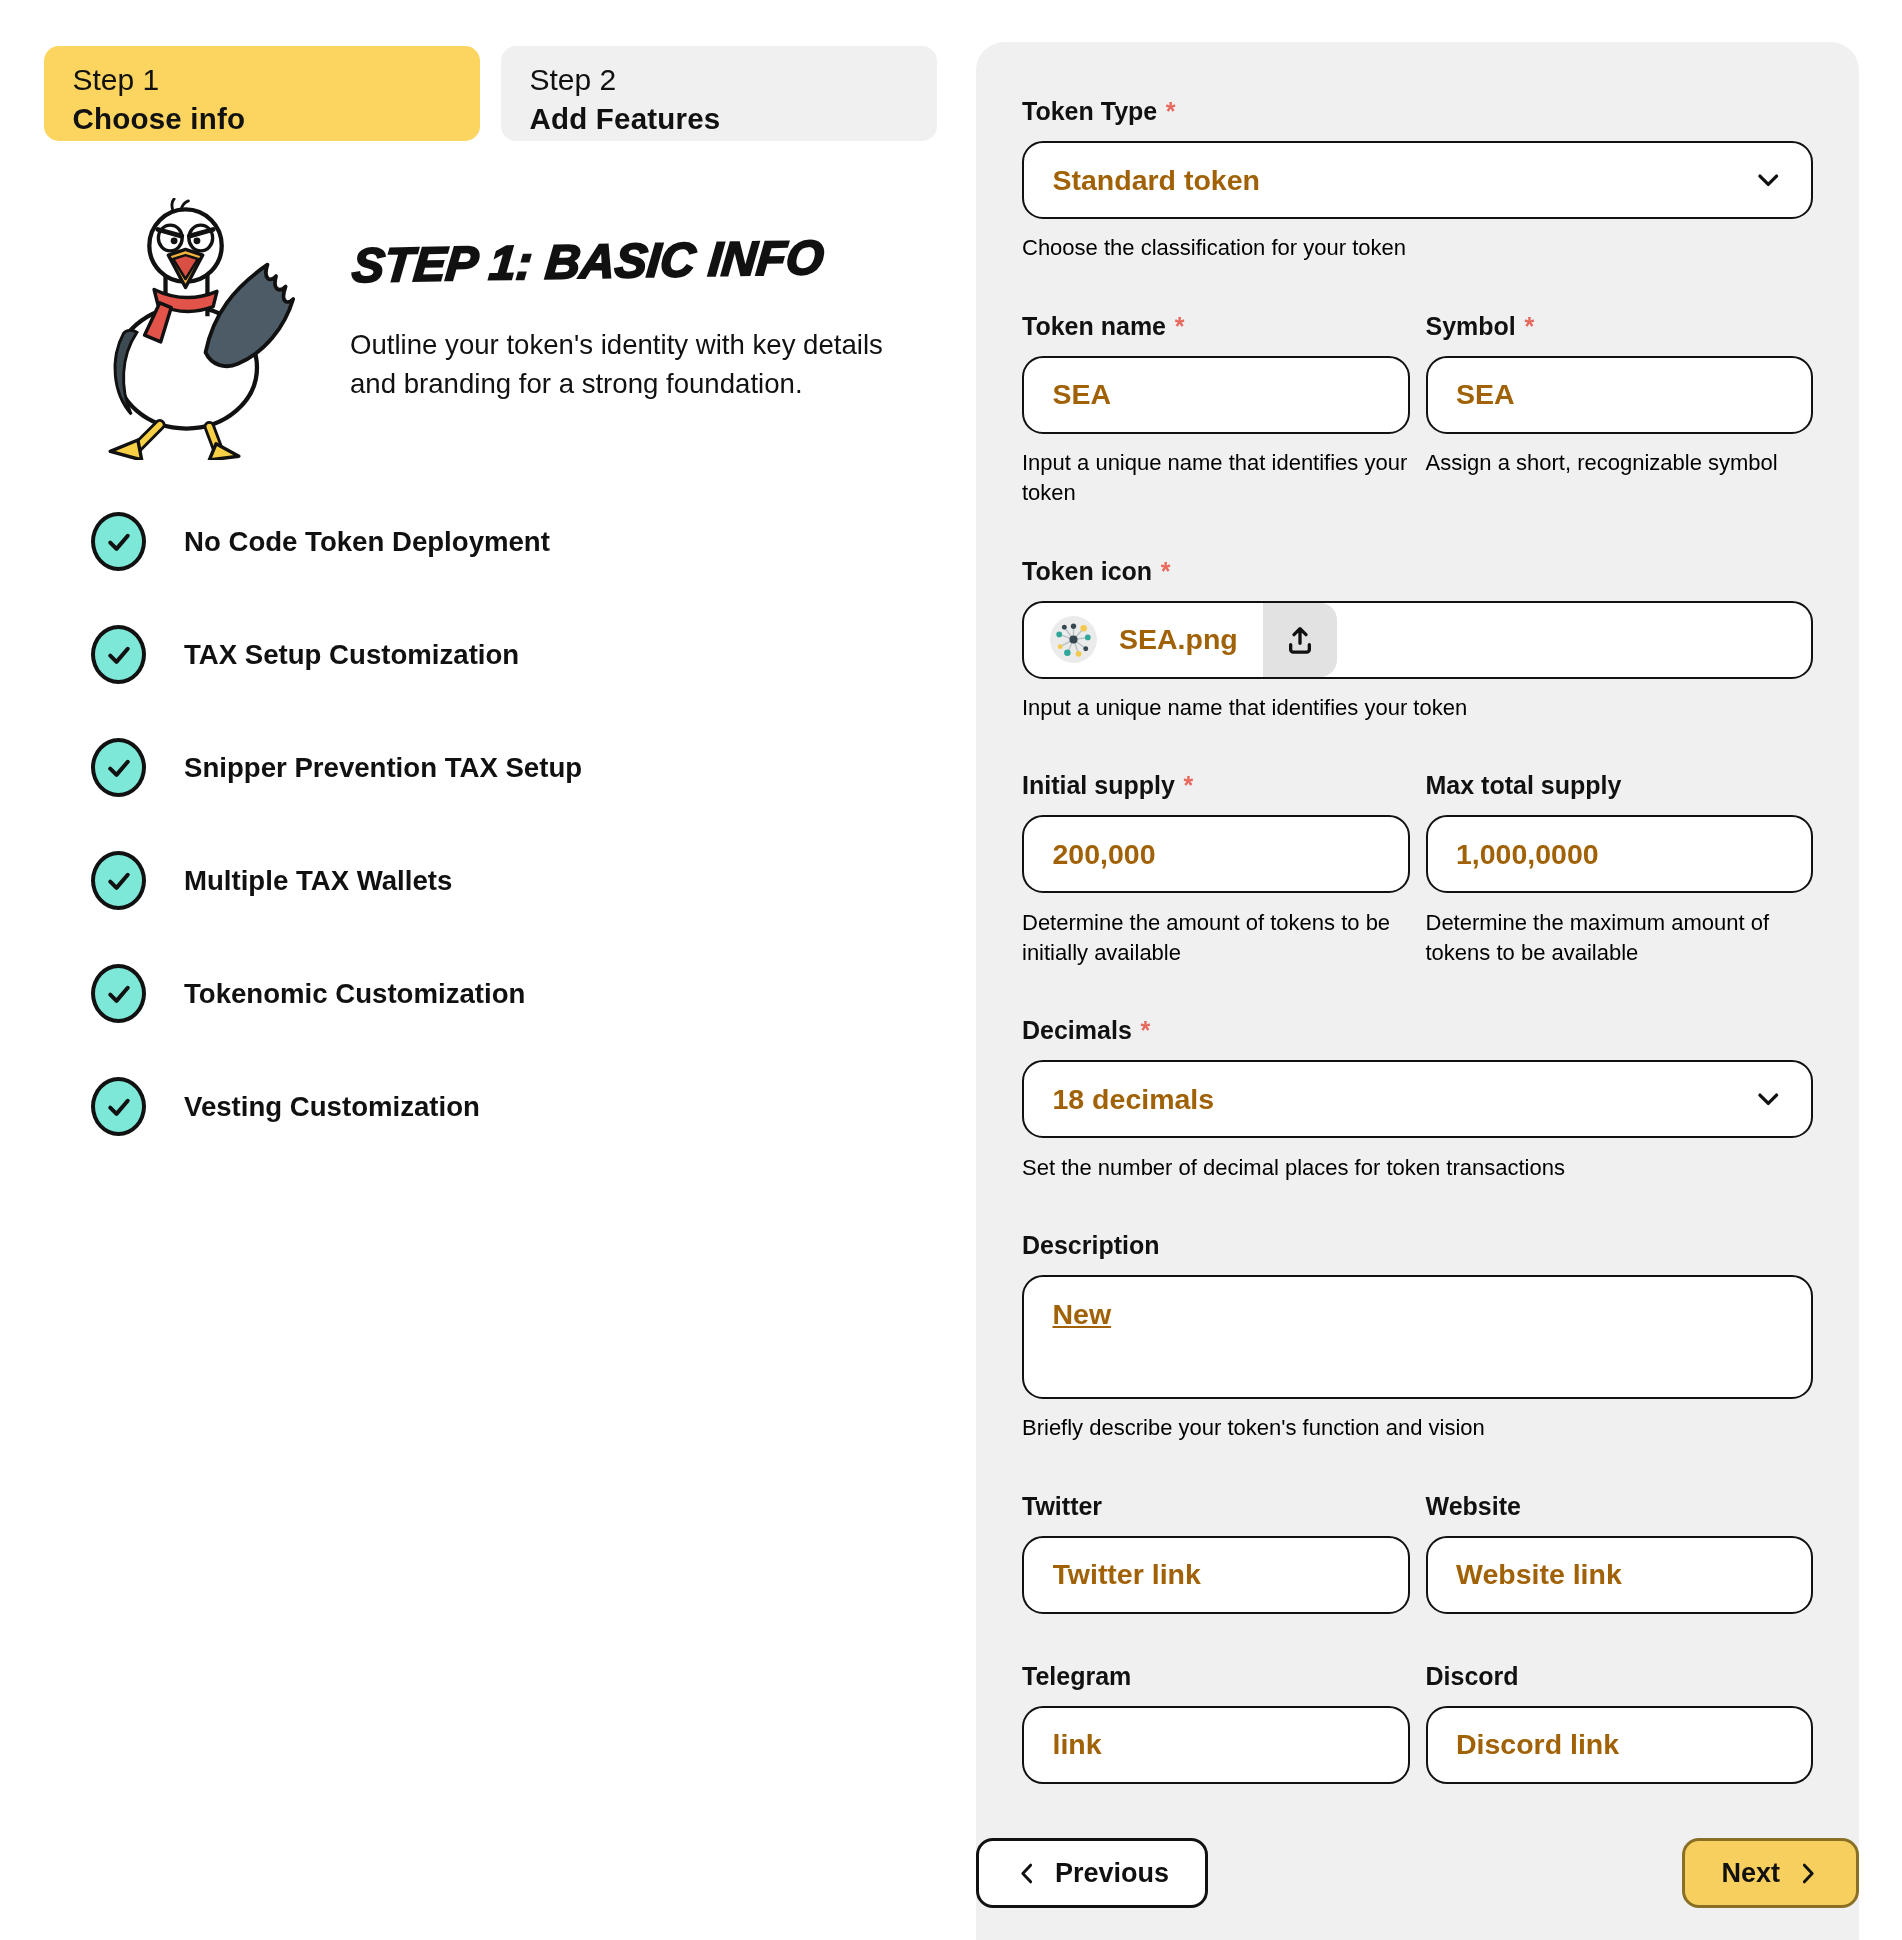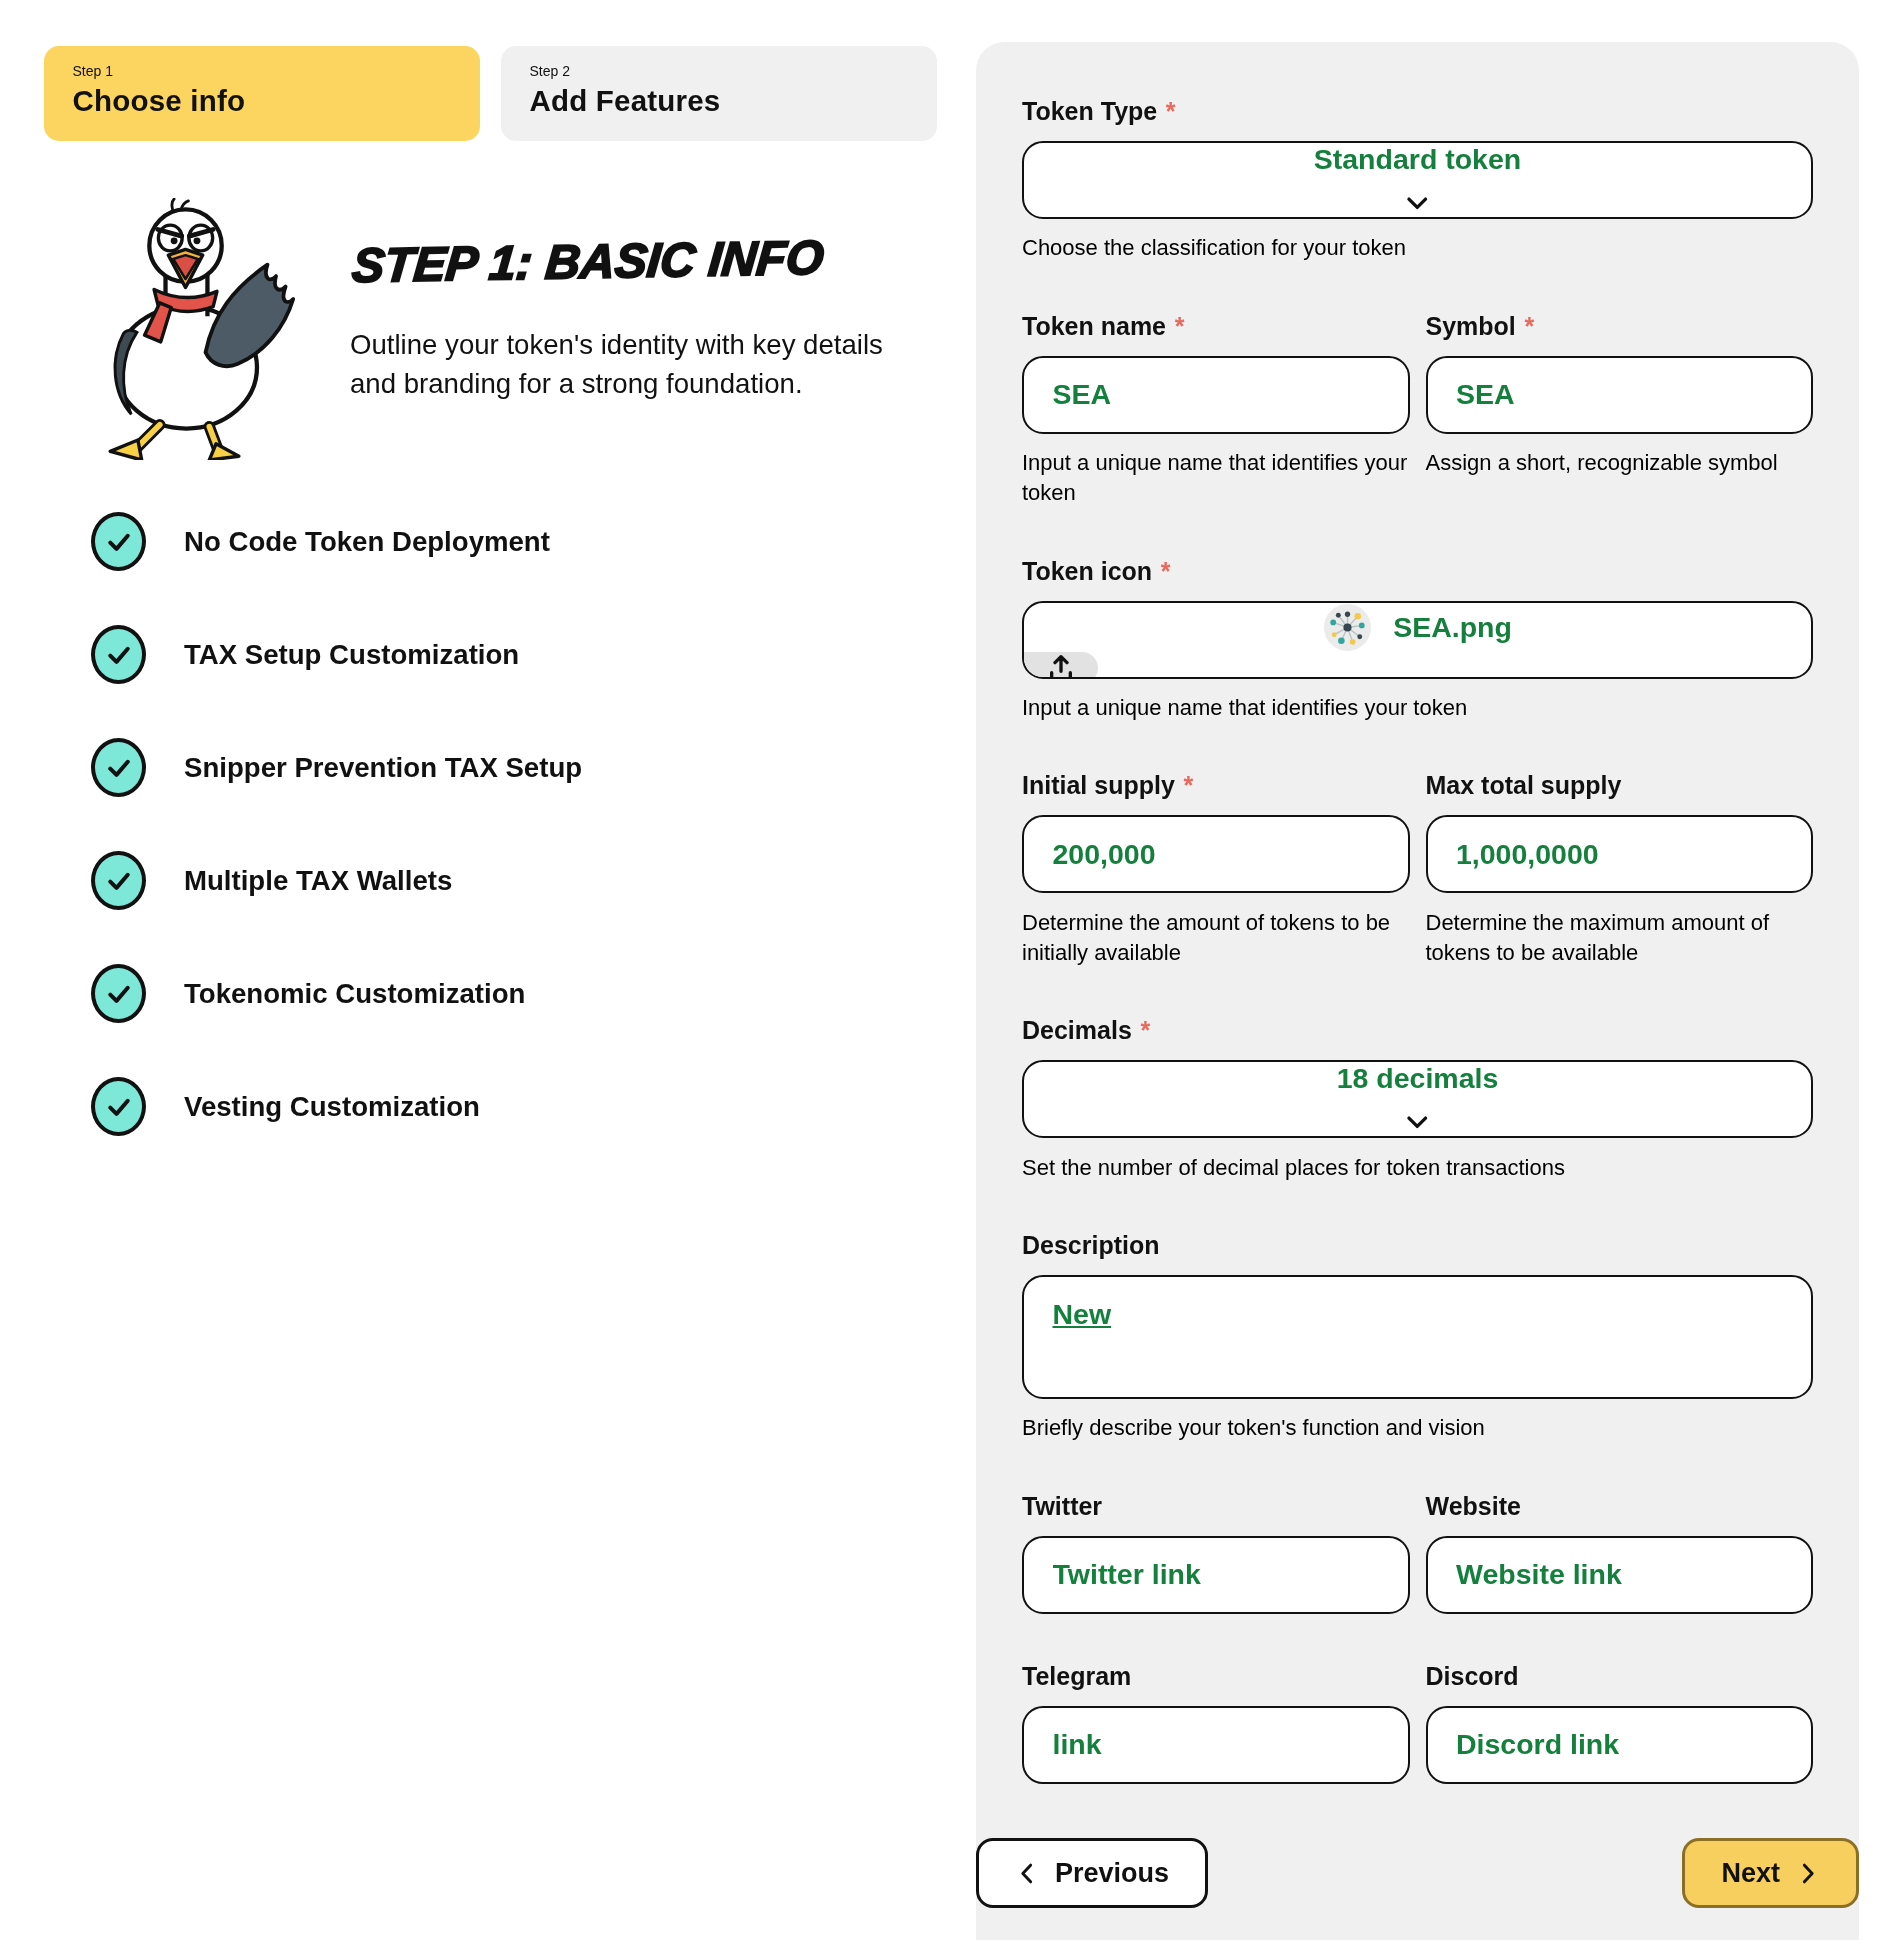--- a/index.html
+++ b/index.html
@@ -7,21 +7,21 @@
   body {
     width:1902px; height:1940px; position:relative; overflow:hidden;
     font-family:"Liberation Sans","DejaVu Sans",sans-serif; color:#111;
   }
 
   
   .tabs { position:absolute; left:44px; top:46px; display:flex; gap:21px; }
   .tab { width:436px; height:95px; border-radius:15px; padding:17px 28.5px; cursor:pointer; }
   .tab-active { background:var(--accent-yellow); }
   .tab-inactive { background:var(--panel-gray); }
-  .tab .step { font-size:14px; font-weight:400; margin-bottom:4.8px; }
+  .tab .step { font-size:30px; font-weight:400; margin-bottom:4.8px; }
   .tab .title { font-size:29.5px; font-weight:700; letter-spacing:0.2px; }
 
   
   .mascot { position:absolute; left:74px; top:198px; }
   .intro { position:absolute; left:350px; top:238px; width:552px; }
   .intro h1 {
     font-size:48px; font-style:italic; font-weight:700; letter-spacing:0;
     transform:skewX(-6deg) rotate(-1deg); transform-origin:left bottom;
     -webkit-text-stroke:2.1px #111; margin-bottom:32px; white-space:nowrap;
   }
@@ -40,23 +40,22 @@
   .panel {
     position:absolute; left:976px; top:42px; width:883px; height:1924px;
     background:var(--panel-gray); border-radius:28.5px; padding:55px 46px 19px;
   }
   .group { margin-bottom:48px; }
   .row { display:grid; grid-template-columns:1fr 1fr; column-gap:16px; }
   .lbl { display:flex; gap:8.6px; font-size:25px; font-weight:700; margin-bottom:15px; align-items:baseline; }
   .req { color:var(--required-red); font-weight:700; }
   .field {
     height:78px; width:100%; background:#fff; border:2.9px solid #111; border-radius:21px;
-    display:flex; align-items:center; padding:0 28.5px; font-size:28.5px; font-weight:700; color:#15803d;
+    display:flex; align-items:center; padding:0 28.5px; font-size:28.5px; font-weight:700; color:#a16207;
     font-family:inherit;
-    flex-direction:column;
   }
   input.field { outline:none; }
   .select { justify-content:space-between; cursor:pointer; }
   .select .chev { flex:0 0 auto; }
   .helper { margin-top:14.3px; font-size:22px; line-height:1.38; color:#000000; max-width:399px; }
   .helper.wide { max-width:100%; }
 
   .icon-field { padding:0; justify-content:flex-start; overflow:hidden; cursor:pointer; }
   .icon-left { display:flex; align-items:center; gap:21px; padding:0 25px; }
   .upload-seg {

